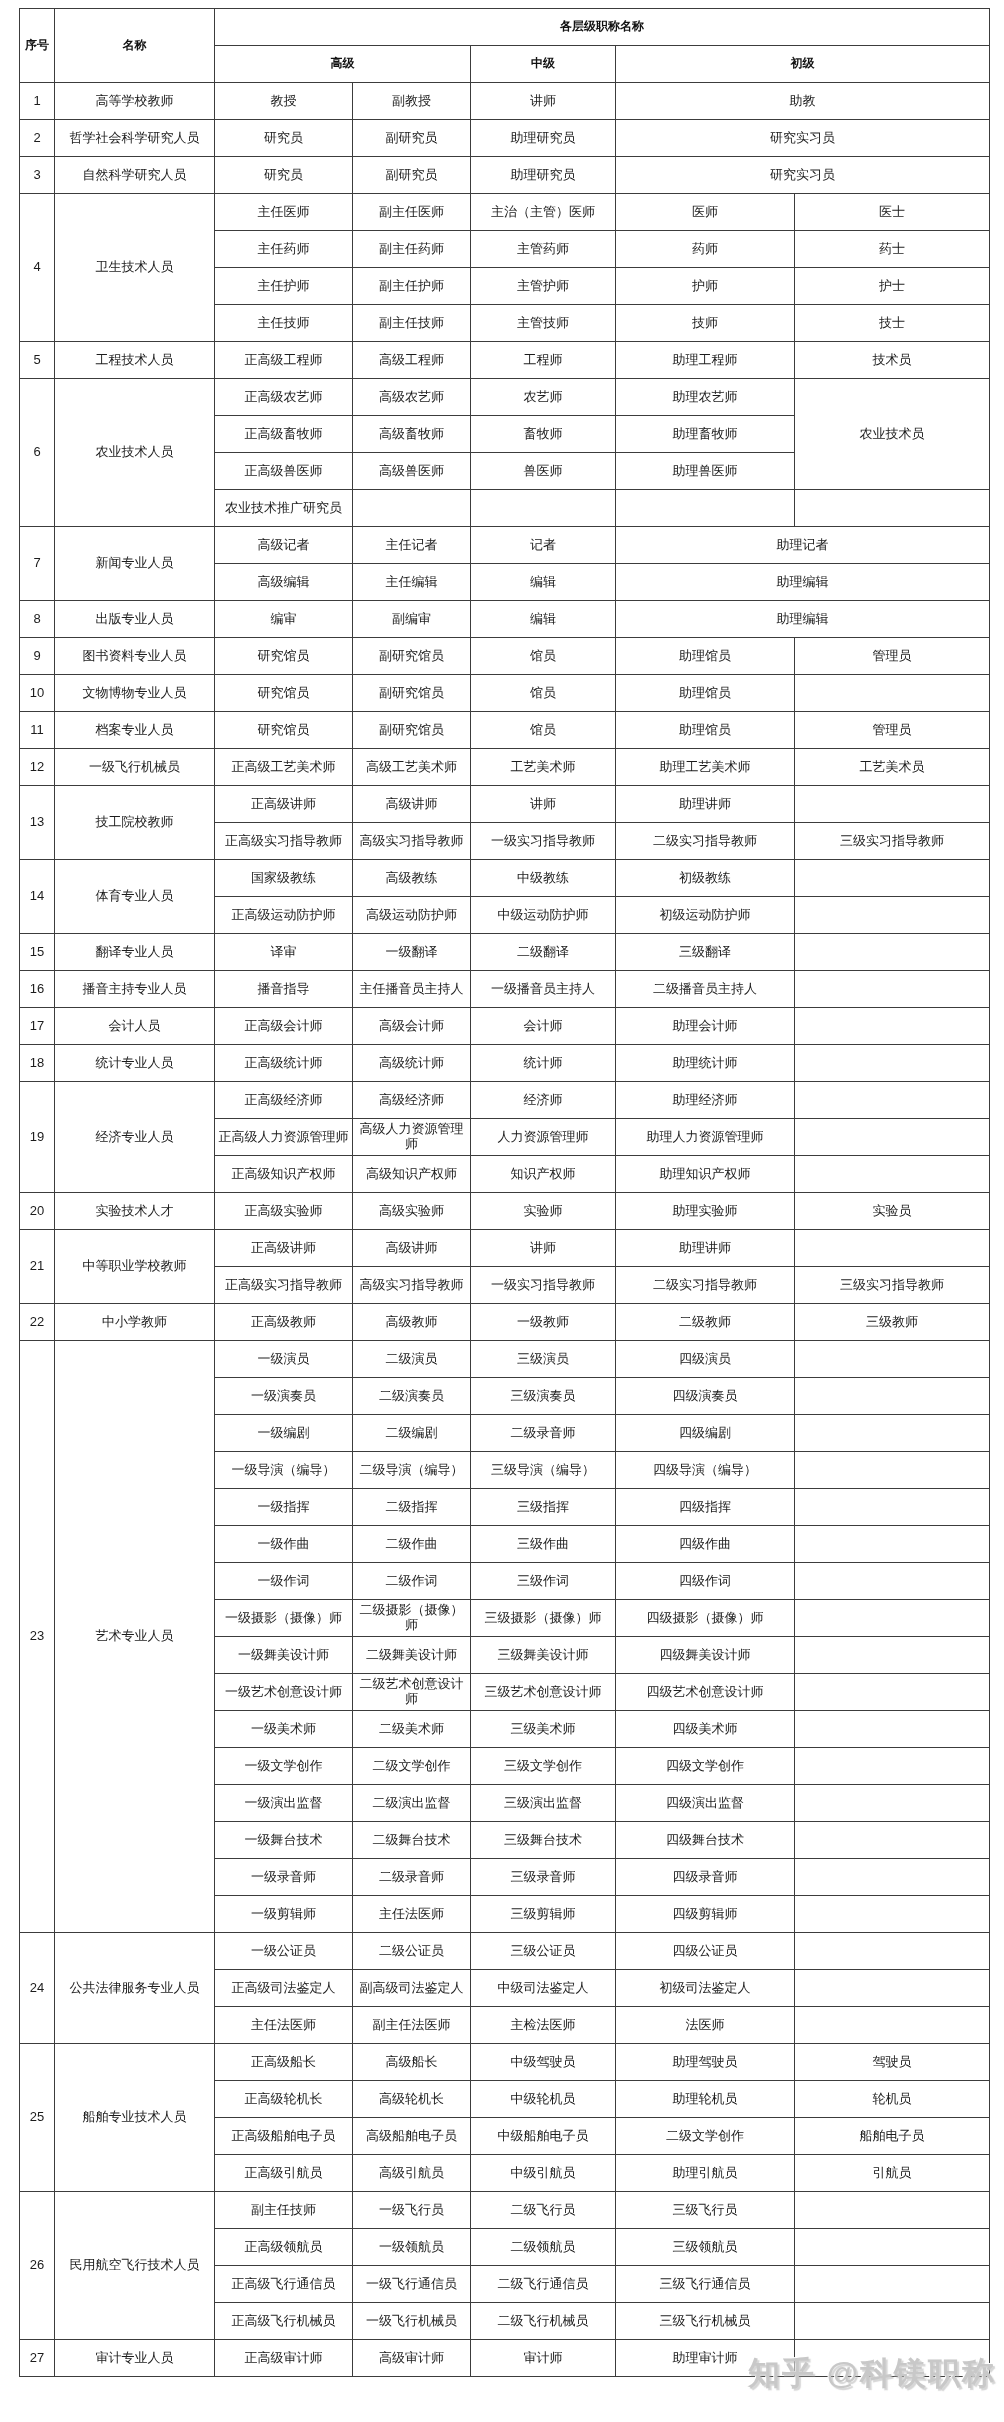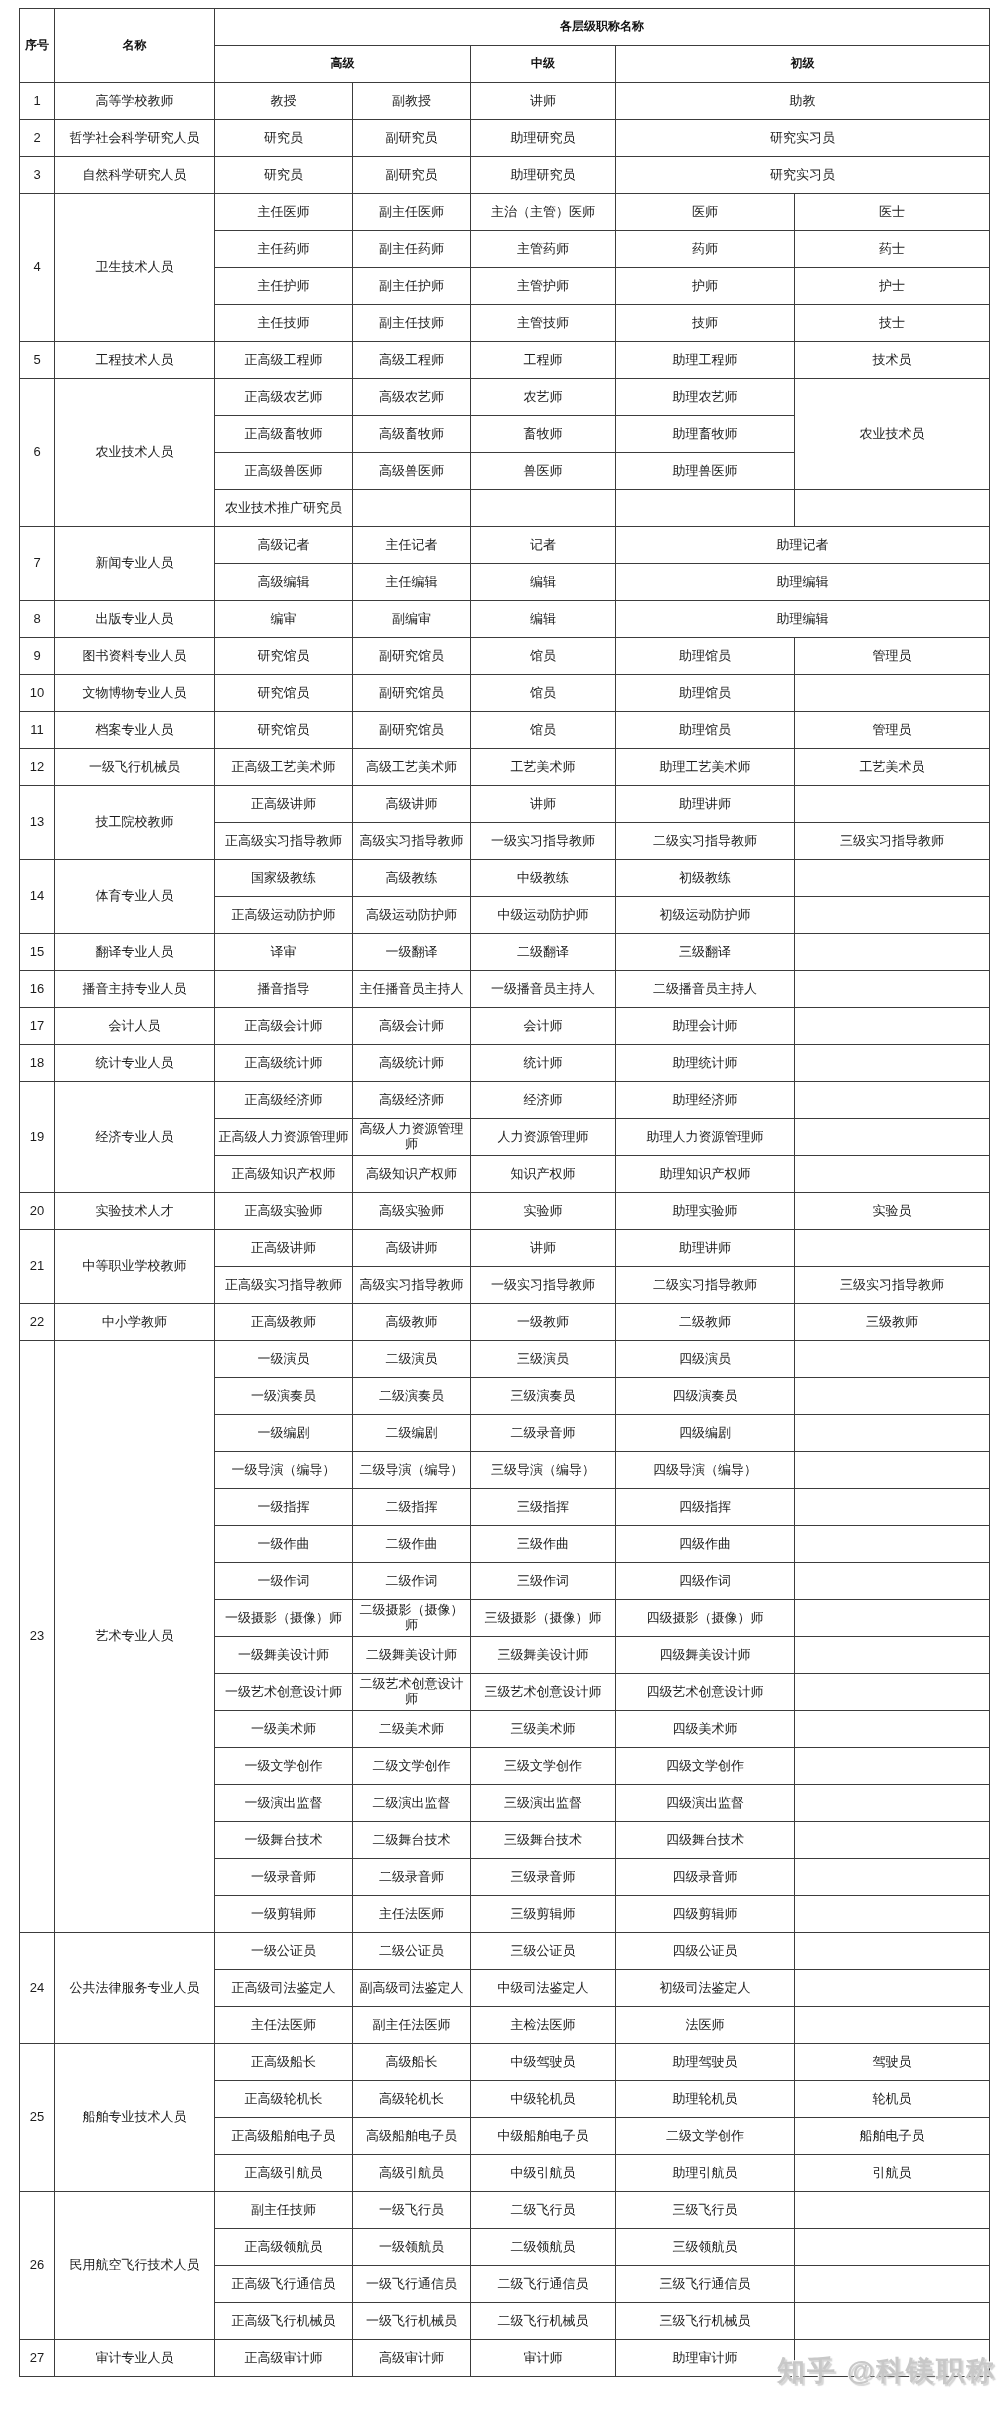--- a/index.html
+++ b/index.html
@@ -15,21 +15,21 @@
     border:1px solid #3c3c3c;
     text-align:center;vertical-align:middle;
     padding:0 2px;height:36px;line-height:1.15;
     font-size:13px;color:#1c1c1c;overflow:hidden;
   }
   .titles-table th{font-weight:bold;font-size:12px;color:#111;}
   .c-no{font-size:13px;}
   .c-name{font-size:13px;}
   .watermark{
     position:absolute;top:2352px;right:8px;z-index:2;
-    font-size:28px;font-weight:bold;letter-spacing:2px;white-space:nowrap;
+    font-size:32px;font-weight:bold;letter-spacing:2px;white-space:nowrap;
     color:#c8c8c8;text-shadow:2px 2px 1px rgba(165,165,165,0.45),-1px -1px 0 #ffffff;
   }
 </style>
 </head>
 <body>
 
 <table class="titles-table">
   <colgroup>
     <col style="width:35px">
     <col style="width:160px">

